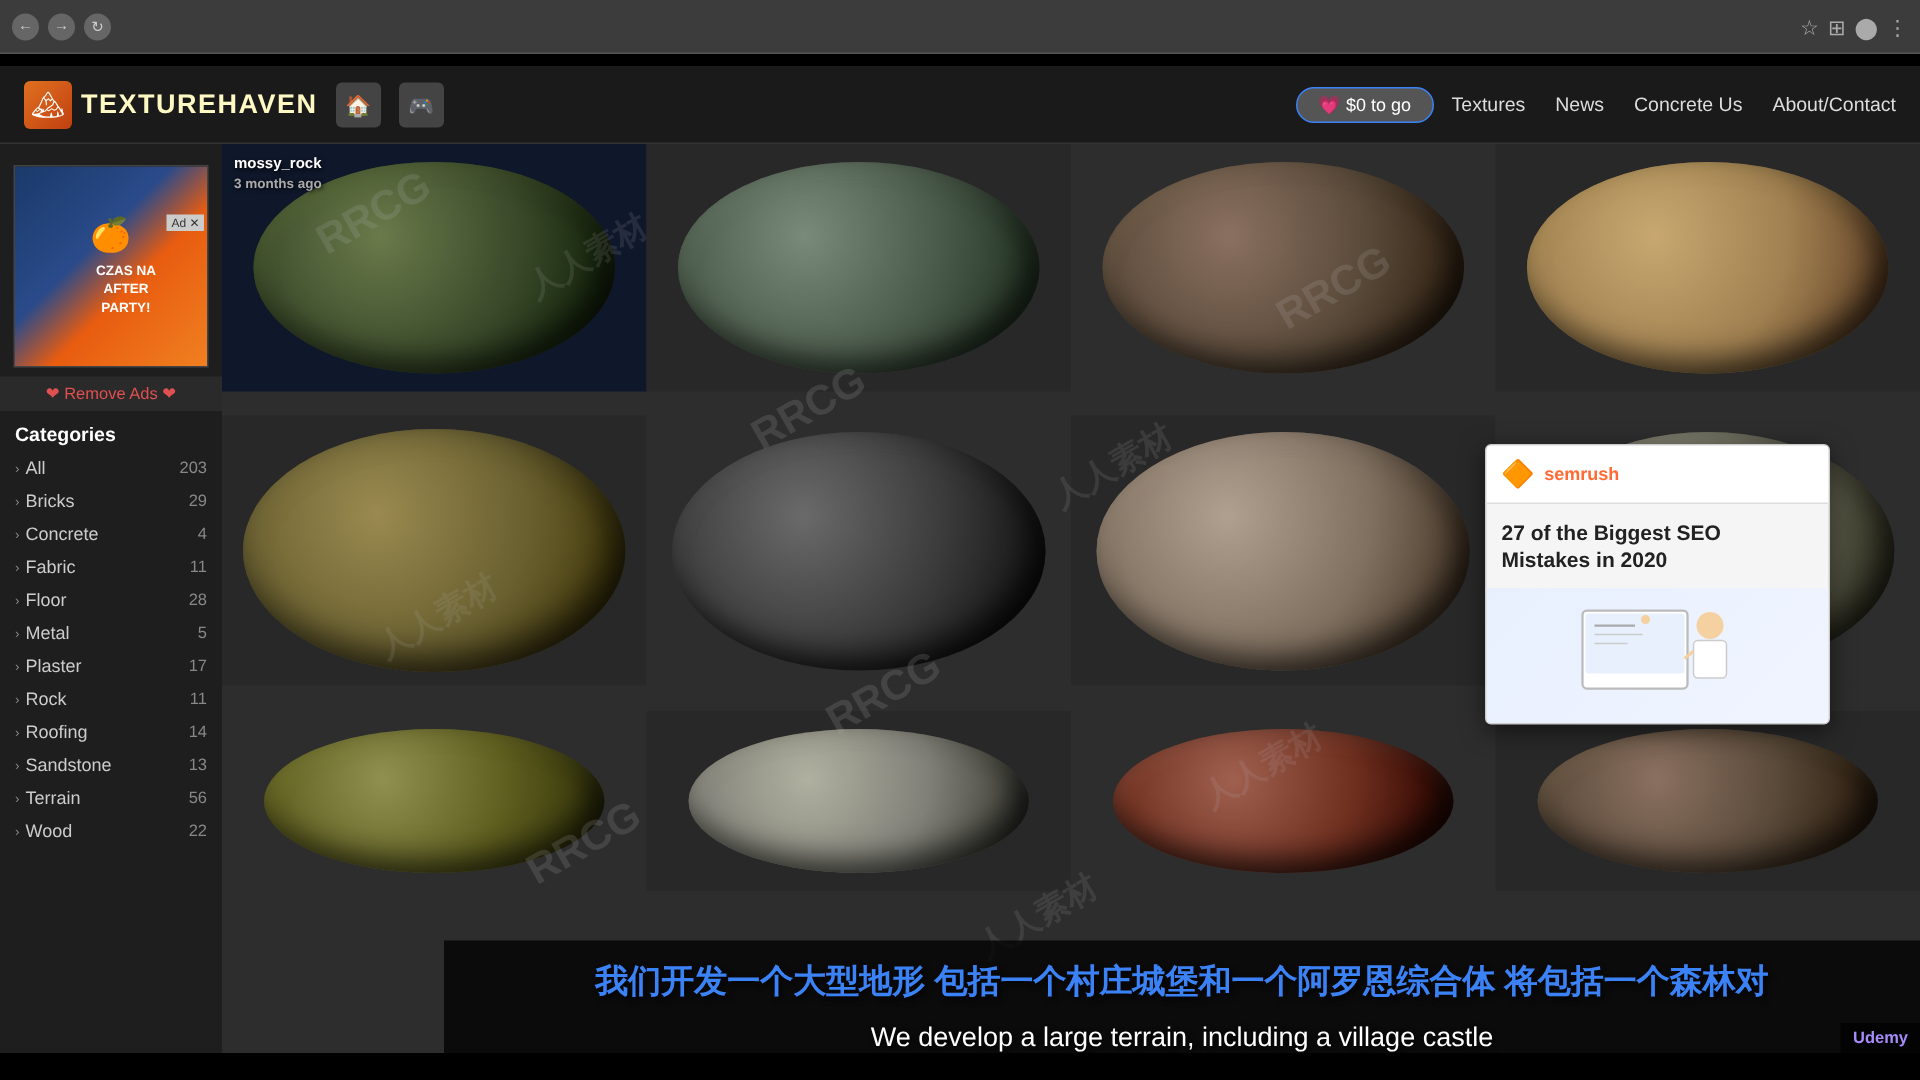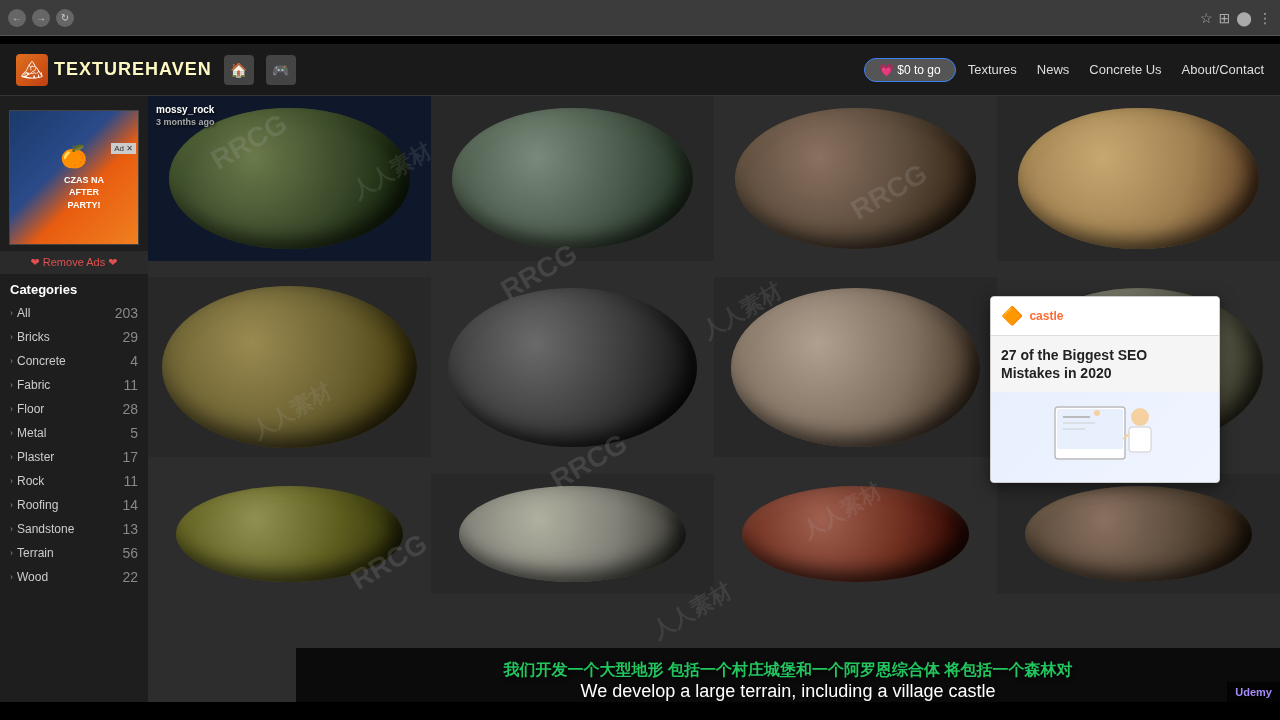--- a/index.html
+++ b/index.html
@@ -152,21 +152,21 @@
       padding: 8px 10px 4px 10px;
     }
     .category-item {
       display: flex; align-items: center;
       padding: 4px 10px;
       font-size: 12px; color: #ccc; cursor: pointer;
       gap: 4px;
     }
     .cat-arrow { font-size: 9px; color: #888; }
     .cat-name { flex: 1; }
-    .cat-count { font-size: 14px; color: #888; }
+    .cat-count { font-size: 11px; color: #888; }
 
     
     .content-area {
       flex: 1;
       background: #2d2d2d;
       position: relative;
       overflow: hidden;
     }
 
     
@@ -309,22 +309,22 @@
 
     
     .subtitle-bar {
       position: absolute;
       bottom: 0; left: 148px; right: 0;
       background: rgba(0,0,0,0.75);
       padding: 12px 20px 18px;
       z-index: 15;
     }
     .subtitle-zh {
-      font-size: 16px; font-weight: bold; color: #22c55e;
-      text-align: center; margin-bottom: 0;
+      font-size: 22px; font-weight: bold; color: #3b82f6;
+      text-align: center; margin-bottom: 12px;
       text-shadow: 2px 2px 4px rgba(0,0,0,0.8);
     }
     .subtitle-en {
       font-size: 18px; color: #fff;
       text-align: center;
       text-shadow: 2px 2px 4px rgba(0,0,0,0.8);
     }
     .subtitle-highlight {
       color: #6bf;
     }
@@ -551,21 +551,21 @@
       <div class="texture-cell" style="padding-bottom: 0; height: 120px; background:#282828;">
         <div class="texture-sphere">
           <div class="sphere sphere-rock2" style="width:80%;height:80%;"></div>
         </div>
       </div>
     </div>
 
     <div class="ad-popup">
       <div class="ad-popup-header">
         <span style="font-size:18px;">🔶</span>
-        <span class="semrush-logo">castle</span>
+        <span class="semrush-logo">semrush</span>
       </div>
       <div class="ad-popup-title">
         27 of the Biggest SEO<br>Mistakes in 2020
       </div>
       <div class="ad-popup-image">
 
         <svg width="140" height="80" viewBox="0 0 140 80">
 
           <rect x="20" y="10" width="70" height="52" rx="3" fill="white" stroke="#bbb" stroke-width="1.5"></rect>
           <rect x="22" y="12" width="66" height="40" rx="2" fill="#e8f0fe"></rect>

